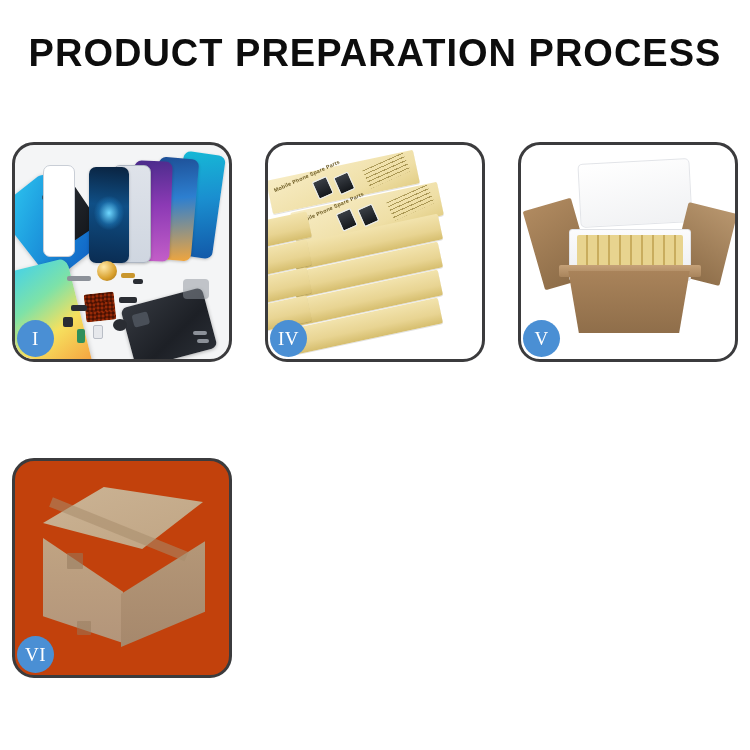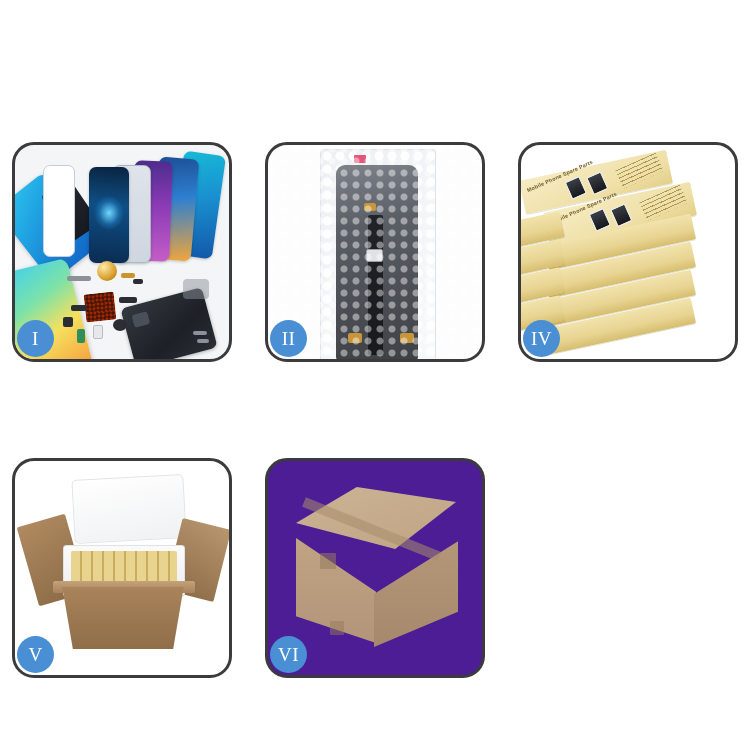--- a/index.html
+++ b/index.html
@@ -259,21 +259,21 @@
     background:linear-gradient(180deg,#a9835a,#8f6e4a);
     border-radius:0 0 4px 4px;
     clip-path: polygon(4% 0, 96% 0, 88% 100%, 12% 100%);
   }
   .p5-rim {
     position:absolute; left:38px; top:120px; width:142px; height:12px;
     background:linear-gradient(180deg,#c5a178,#a8845c); border-radius:2px;
   }
 
   
-  .p6 { background:#4c1d95; }
+  .p6 { background:#c2410c; }
   .p6-top {
     position:absolute; left:28px; top:26px; width:160px; height:62px;
     background:linear-gradient(160deg,#cbb394 0%,#c0a584 100%);
     clip-path: polygon(38% 0, 100% 24%, 62% 100%, 0 58%);
   }
   .p6-left {
     position:absolute; left:28px; top:60px; width:80px; height:122px;
     background:linear-gradient(180deg,#c2a684 0%,#b3957a 100%);
     clip-path: polygon(0 14%, 100% 58%, 100% 100%, 0 78%);
   }
@@ -291,20 +291,21 @@
              background:rgba(150,122,92,.55); border-radius:1px; }
   .p6-tab2 { position:absolute; left:62px; top:160px; width:14px;height:14px;
              background:rgba(150,122,92,.5); border-radius:1px; }
 </style>
 </head>
 <body>
 
 <div class="page">
 
   <div class="header">
+    <div class="title">PRODUCT PREPARATION PROCESS</div>
   </div>
 
   <div class="grid">
 
     <div class="panel p1">
       <div class="panel-photo">
         <div class="ph p1-tilt1"></div>
         <div class="p1-fan">
           <div class="f f5"></div>
             <div class="f f4"></div>
@@ -326,34 +327,20 @@
         <div class="sp" style="left:98px;top:174px;width:14px;height:12px;border-radius:50%;"></div>
         <div class="sp grn" style="left:62px;top:184px;width:8px;height:14px;"></div>
         <div class="sp wht" style="left:78px;top:180px;width:10px;height:14px;"></div>
         <div class="sp lt" style="left:178px;top:186px;width:14px;height:4px;"></div>
         <div class="sp lt" style="left:182px;top:194px;width:12px;height:4px;"></div>
         <div class="sp lt" style="left:168px;top:134px;width:26px;height:20px;opacity:.5;border-radius:4px;"></div>
       </div>
       <div class="badge">I</div>
     </div>
 
-    <div class="panel p2">
-      <div class="panel-photo">
-        <div class="p2-bag"></div>
-        <div class="p2-screen"></div>
-        <div class="p2-flex"></div>
-        <div class="p2-ic"></div>
-        <div class="p2-label"></div>
-        <div class="p2-conn" style="left:80px;top:188px;"></div>
-        <div class="p2-conn" style="left:132px;top:188px;"></div>
-        <div class="p2-conn" style="left:96px;top:58px;width:12px;height:8px;"></div>
-        <div class="p2-gloss"></div>
-      </div>
-      <div class="badge">II</div>
-    </div>
 
 
     <div class="panel p4">
       <div class="panel-photo">
         <div class="stack">
           <div class="bx top" style="left:6px;top:4px;transform:rotate(-12deg);">
             <div class="lbl">Mobile Phone Spare Parts</div>
             <div class="scr" style="left:46px;"></div>
             <div class="scr" style="left:68px;"></div>
             <div class="specs"></div>

